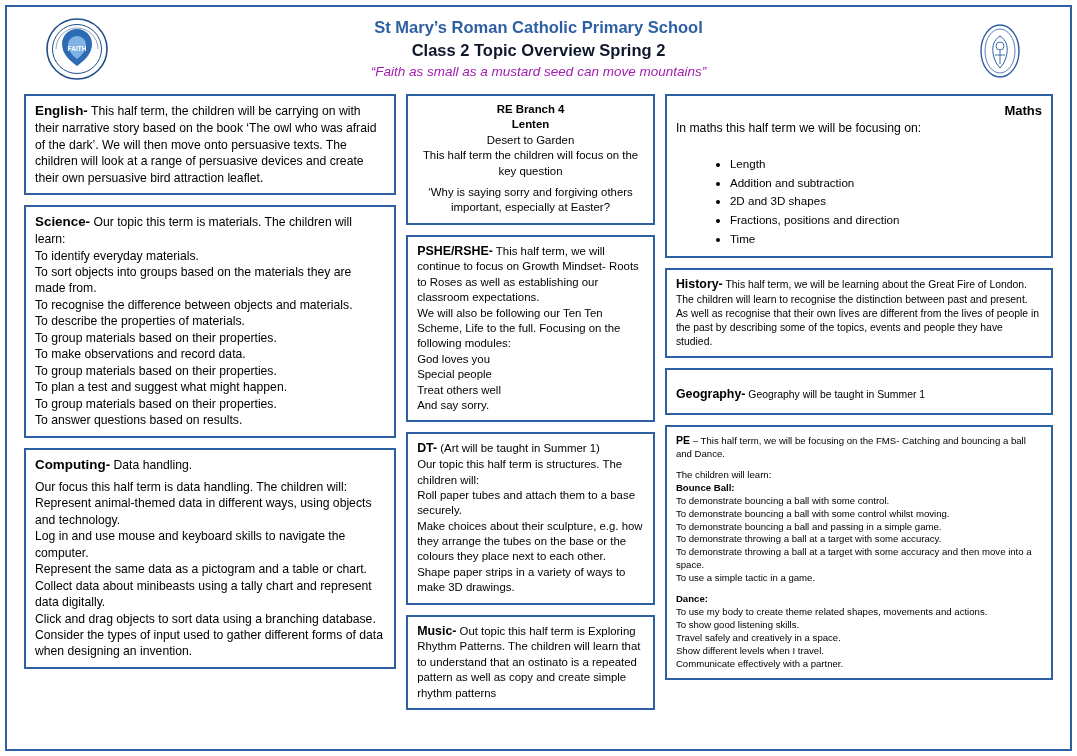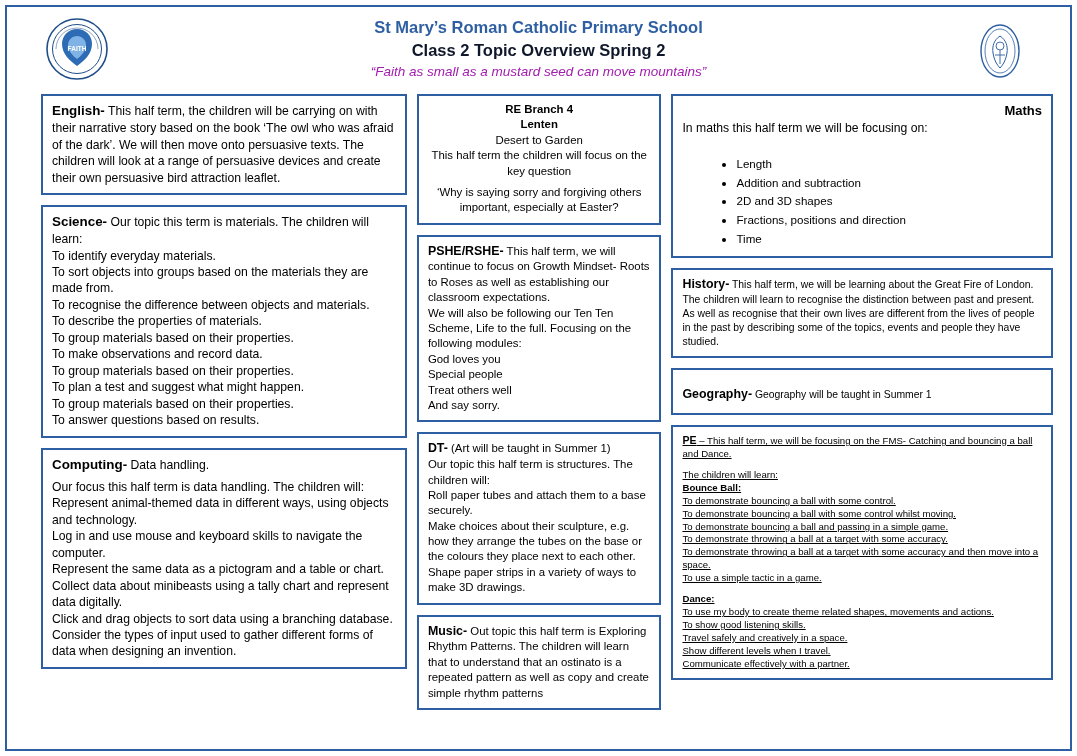--- a/index.html
+++ b/index.html
@@ -79,38 +79,38 @@
   }
 
   
   .columns {
     display: flex;
     gap: 10px;
     padding: 6px 18px 0 18px;
     box-sizing: border-box;
     align-items: flex-start;
   }
-  .col-left  { width: 374px; margin-left: 17px; }
+  .col-left  { width: 374px; }
   .col-mid   { width: 250px; }
   .col-right { width: 390px; }
 
   .card {
     border: 2px solid #2e5fa3;
     box-sizing: border-box;
     padding: 6px 9px 7px 9px;
     margin-bottom: 10px;
     background: #fff;
     line-height: 1.35;
   }
 
   .t11 { font-size: 11.4px; }
   .t12 { font-size: 12.2px; }
   .t13 { font-size: 13px; text-align: right; }
   .t10 { font-size: 10.4px; }
-  .t9  { font-size: 9.6px; text-decoration: underline; }
+  .t9  { font-size: 9.6px; }
 
   .lead {
     font-weight: bold;
     font-size: 13.4px;
   }
   .lead-sm {
     font-weight: bold;
     font-size: 12.4px;
   }
   .center { text-align: center; }

